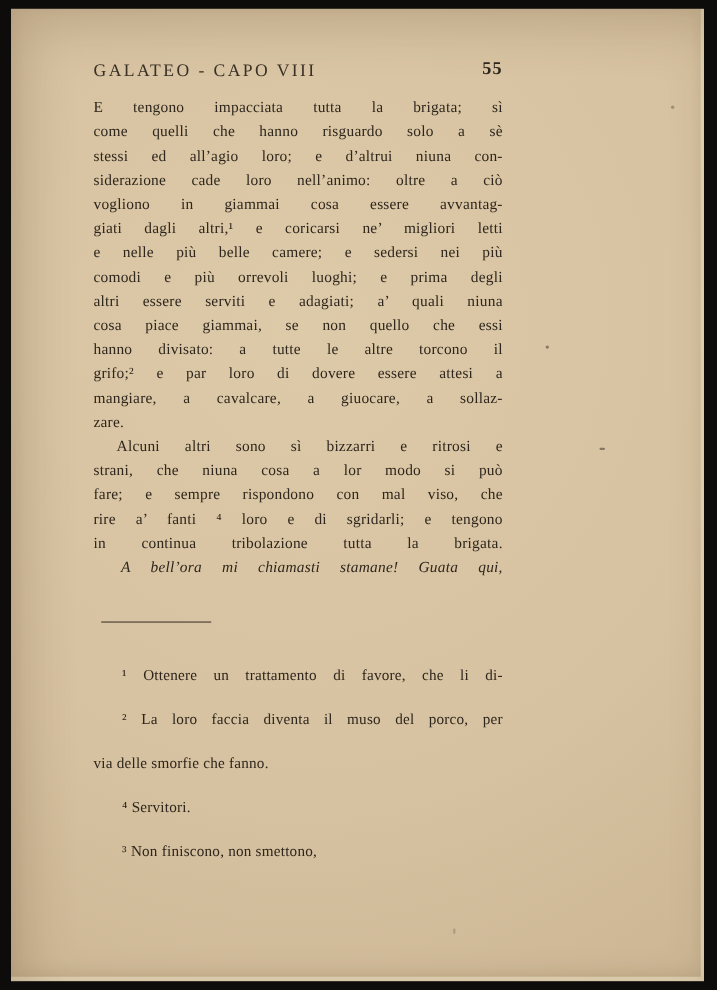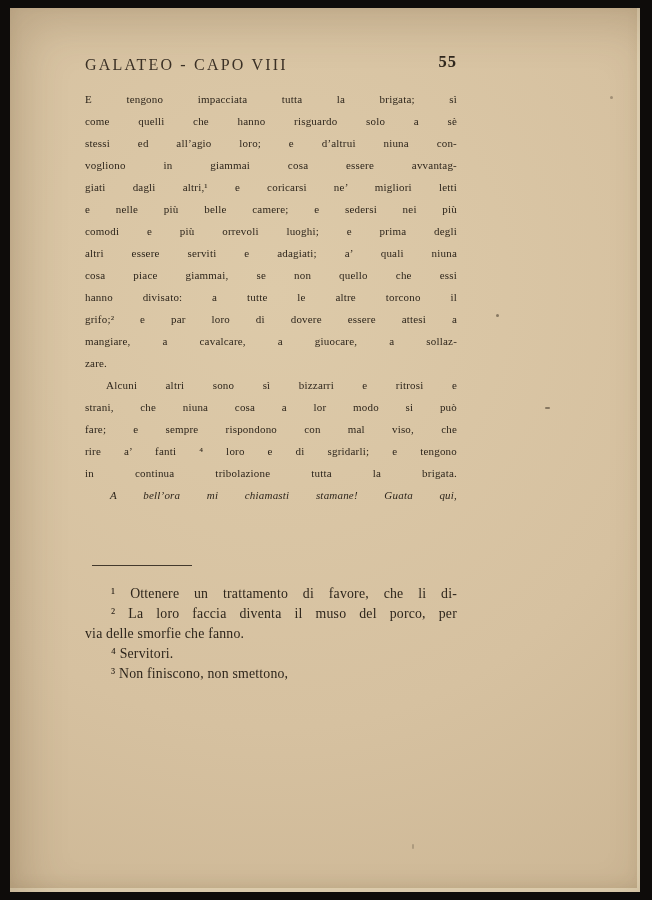--- a/index.html
+++ b/index.html
@@ -52,21 +52,21 @@
     font-size: 16.5px;
     font-weight: 700;
     letter-spacing: 1px;
     color: var(--ink);
   }
   
   .body-text {
     position: absolute;
     left: 75px; top: 80px;
     width: 372px;
-    font-size: 11px;
+    font-size: 14px;
     line-height: 22px;
     color: var(--ink);
     letter-spacing: 0.2px;
   }
   .line {
     height: 22px;
     white-space: nowrap;
     text-align: justify;
     text-align-last: justify;
     white-space: normal;
@@ -88,20 +88,21 @@
     width: 372px;
     font-size: 13.8px;
     line-height: 20px;
     color: var(--ink);
     letter-spacing: 0.2px;
   }
   .fn {
     height: 20px;
     text-align: justify;
     text-align-last: justify;
+    margin-top: 20px;
   }
   .fn.end { text-align: left; text-align-last: left; }
   .fn.indent { text-indent: 26px; }
   
   .speck {
     position: absolute;
     background: #6b5e4b;
     border-radius: 50%;
     opacity: 0.75;
   }
@@ -117,20 +118,21 @@
 
   <div class="header">
     <span class="running-title">GALATEO - CAPO VIII</span>
     <span class="page-number">55</span>
   </div>
 
   <div class="body-text">
     <div class="line">E tengono impacciata tutta la brigata; sì</div>
     <div class="line">come quelli che hanno risguardo solo a sè</div>
     <div class="line">stessi ed all’agio loro; e d’altrui niuna con-</div>
+    <div class="line">siderazione cade loro nell’animo: oltre a ciò</div>
     <div class="line">vogliono in giammai cosa essere avvantag-</div>
     <div class="line">giati dagli altri,¹ e coricarsi ne’ migliori letti</div>
     <div class="line">e nelle più belle camere; e sedersi nei più</div>
     <div class="line">comodi e più orrevoli luoghi; e prima degli</div>
     <div class="line">altri essere serviti e adagiati; a’ quali niuna</div>
     <div class="line">cosa piace giammai, se non quello che essi</div>
     <div class="line">hanno divisato: a tutte le altre torcono il</div>
     <div class="line">grifo;² e par loro di dovere essere attesi a</div>
     <div class="line">mangiare, a cavalcare, a giuocare, a sollaz-</div>
     <div class="line end">zare.</div>

